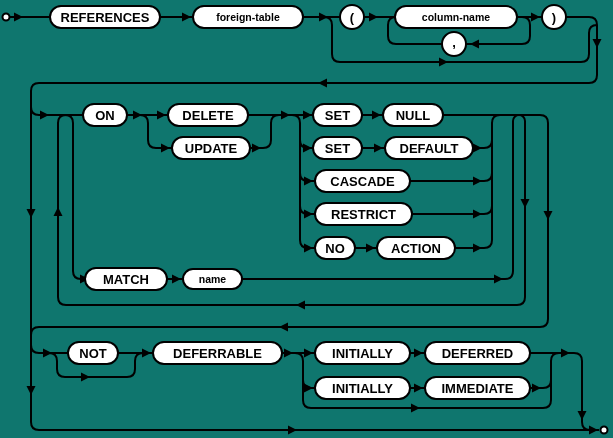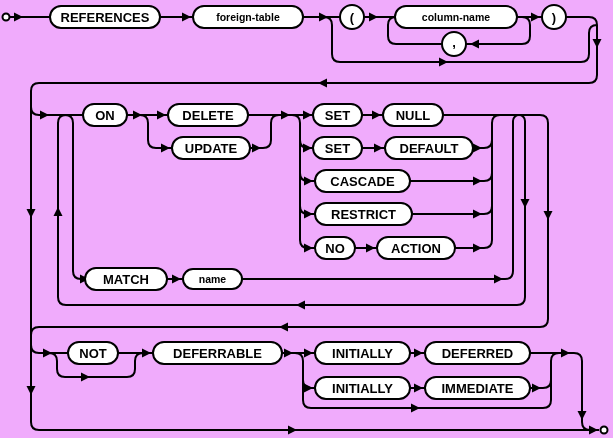--- a/index.html
+++ b/index.html
@@ -1,16 +1,16 @@
 <!DOCTYPE html>
 <html><head>
 <meta charset="utf-8">
 <style>
   html,body{margin:0;padding:0;background:#ffffff;}
-  .stage{width:613px;height:438px;position:relative;background:#f0abfc;font-family:"Liberation Sans",sans-serif;}
+  .stage{width:613px;height:438px;position:relative;background:#0f766e;font-family:"Liberation Sans",sans-serif;}
   svg{display:block;}
   .rail{stroke:#000;stroke-width:2;fill:none;}
   .node{stroke:#000;stroke-width:2;fill:#fff;}
   .kw{font-family:"Liberation Sans",sans-serif;font-weight:bold;font-size:13px;fill:#000;text-anchor:middle;}
   .nt{font-family:"Liberation Sans",sans-serif;font-weight:bold;font-size:10.5px;fill:#000;text-anchor:middle;}
   .pc{font-family:"Liberation Sans",sans-serif;font-weight:bold;font-size:13px;fill:#000;text-anchor:middle;}
   .arrows polygon{fill:#000;stroke:none;}
   .term{stroke:#000;stroke-width:2;fill:#fff;}
 </style>
 </head>

